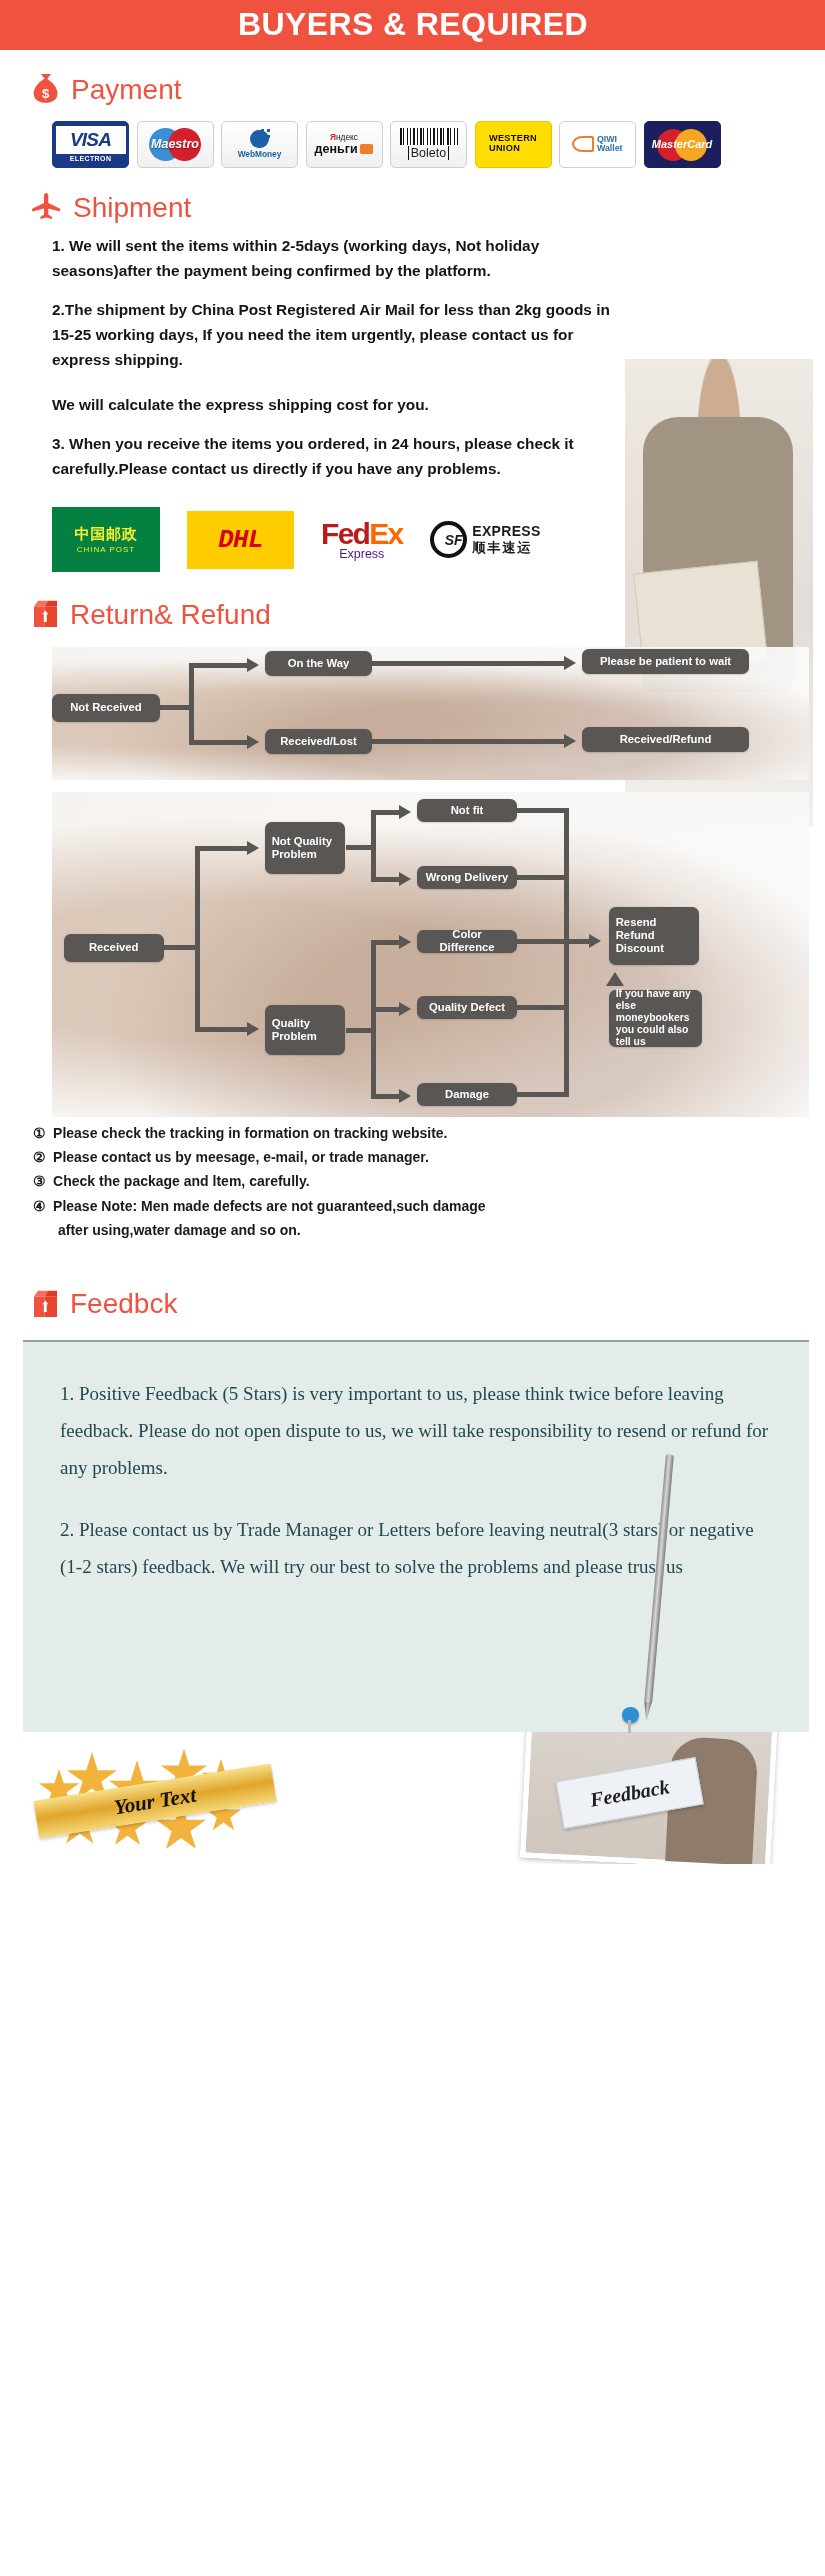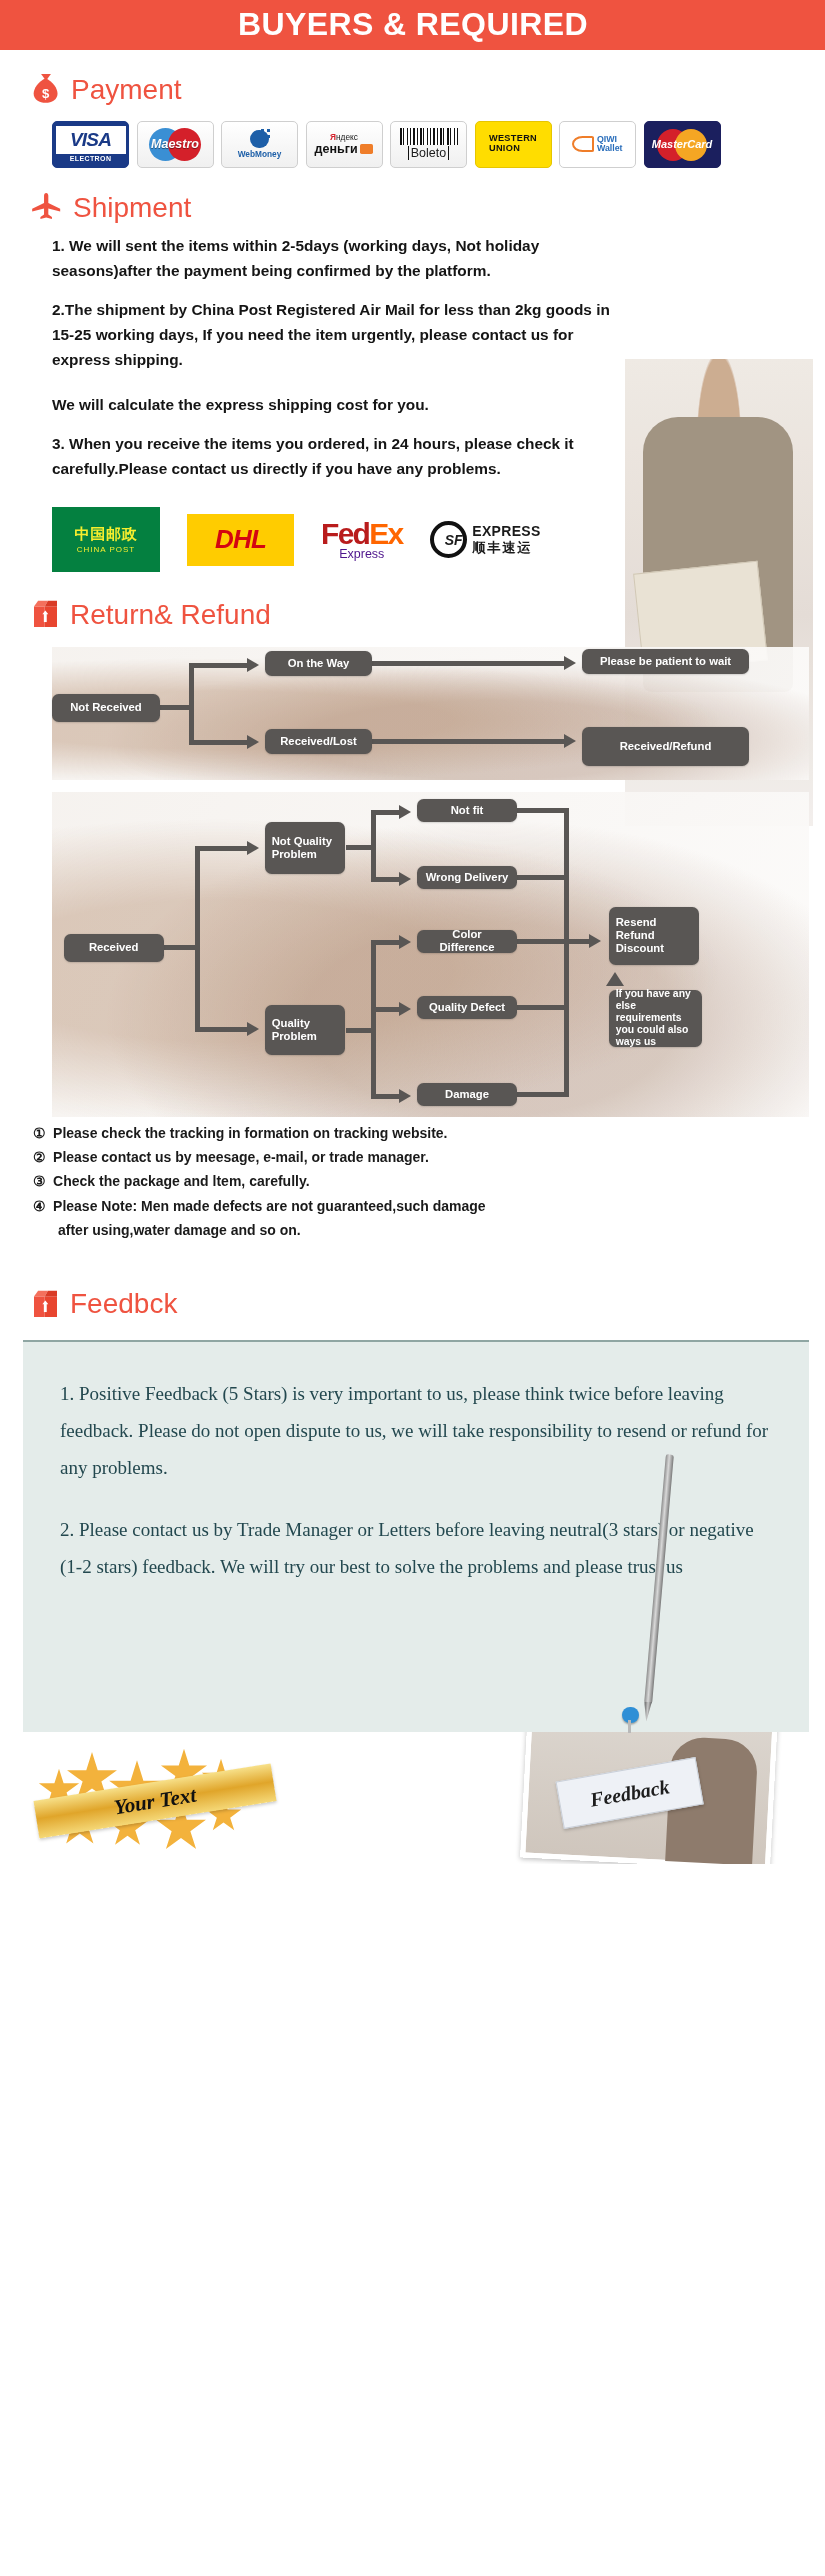--- a/index.html
+++ b/index.html
@@ -120,21 +120,21 @@
   .mcard .c-l, .mcard .c-r { position:absolute; top:7.5px; width:32px; height:32px; border-radius:50%; }
   .mcard .c-l { left:12.5px; background:#d4202a; }
   .mcard .c-r { right:12.5px; background:#f5a623; }
   .mcard .mct { position:relative; z-index:2; color:#fff; font-size:11px; font-weight:bold; font-style:italic; }
 
   
   .courier-row { display:flex; align-items:center; gap:27px; padding:11.7px 0 5px 52px; }
   .chinapost { width:108px; height:65px; background:#048040; display:flex; align-items:center; justify-content:center; flex-direction:column; gap:0.8px; }
   .chinapost .cp1 { color:#f7ee2e; font-size:15px; font-weight:bold; letter-spacing:0.8px; }
   .chinapost .cp2 { color:#f7ee2e; font-size:8px; letter-spacing:1px; }
-  .dhl { width:107px; height:52px; background:#ffcc00; display:flex; align-items:center; justify-content:center; }
+  .dhl { width:107px; height:58px; background:#ffcc00; display:flex; align-items:center; justify-content:center;font-family:Liberation Mono, monospace; }
   .dhl .dt { color:#d40511; font-size:26px; font-weight:bold; font-style:italic; letter-spacing:-0.8px; }
   .fedex { display:flex; flex-direction:column; align-items:center; }
   .fedex .ft { font-size:30px; font-weight:bold; letter-spacing:-1.7px; line-height:1; }
   .fedex .ft .fa { color:#b91c1c; } .fedex .ft .fb { color:#ff6600; }
   .fedex .fe { color:#4d148c; font-size:12.5px; margin-top:-1.7px; }
   .sf { display:flex; align-items:center; gap:5.8px; }
   .sf .sf-badge { width:37px; height:37px; border-radius:50%; border:4.2px solid #111; display:flex; align-items:center; justify-content:flex-end; }
   .sf .sf-badge span { font-size:14px; font-weight:bold; font-style:italic; }
   .sf .sf-t1 { font-size:14px; font-weight:bold; letter-spacing:0.3px; }
   .sf .sf-t2 { font-size:13.3px; font-weight:bold; letter-spacing:1.7px; }
@@ -373,21 +373,21 @@
 
       <div class="node" style="left:213px; top:4.2px; width:107px; height:25px;">On the Way</div>
       <div class="node" style="left:213px; top:82px; width:107px; height:25px;">Received/Lost</div>
 
       <div class="lineH" style="left:320px; top:14px; width:192px;"></div>
       <div class="arrow" style="left:512px; top:9.2px;"></div>
       <div class="lineH" style="left:320px; top:92px; width:192px;"></div>
       <div class="arrow" style="left:512px; top:87px;"></div>
 
       <div class="node" style="left:530px; top:2.5px; width:167px; height:25px;">Please be patient to wait</div>
-      <div class="node" style="left:530px; top:80px; width:167px; height:39px;">Received/Refund</div>
+      <div class="node" style="left:530px; top:80px; width:167px; height:25px;">Received/Refund</div>
     </div>
   </div>
 
   <div class="flow-wrap">
     <div class="flow2">
       <div class="flow-bg"></div>
 
       <div class="node" style="left:11.7px; top:142px; width:100px; height:28px;">Received</div>
       <div class="lineH" style="left:112px; top:153px; width:35px;"></div>
       <div class="lineV" style="left:143px; top:57px; height:183px;"></div>
@@ -425,21 +425,21 @@
       <div class="lineH" style="left:465px; top:16.7px; width:52px;"></div>
       <div class="lineH" style="left:465px; top:83px; width:52px;"></div>
       <div class="lineH" style="left:465px; top:147px; width:72px;"></div>
       <div class="lineH" style="left:465px; top:213px; width:52px;"></div>
       <div class="lineH" style="left:465px; top:300px; width:52px;"></div>
       <div class="lineV" style="left:512px; top:16.7px; height:289px;"></div>
       <div class="arrow" style="left:537px; top:142px;"></div>
 
       <div class="node" style="left:557px; top:115px; width:90px; height:58px; justify-content:flex-start; text-align:left;">Resend Refund Discount</div>
       <div class="arrow up" style="left:554px; top:180px;"></div>
-      <div class="node" style="left:557px; top:198px; width:93px; height:57px; justify-content:flex-start; text-align:left; font-size:10.4px;">If you have any else requirements you could also ways us</div>
+      <div class="node" style="left:557px; top:198px; width:93px; height:57px; justify-content:flex-start; text-align:left; font-size:10.4px;">If you have any else moneybookers you could also tell us</div>
     </div>
   </div>
 
   <div class="numlist">
     <div class="li">
         <span class="n">①</span>
         <span>Please check the tracking in formation on tracking website.</span>
       </div>
     <div class="li">
         <span class="n">②</span>

